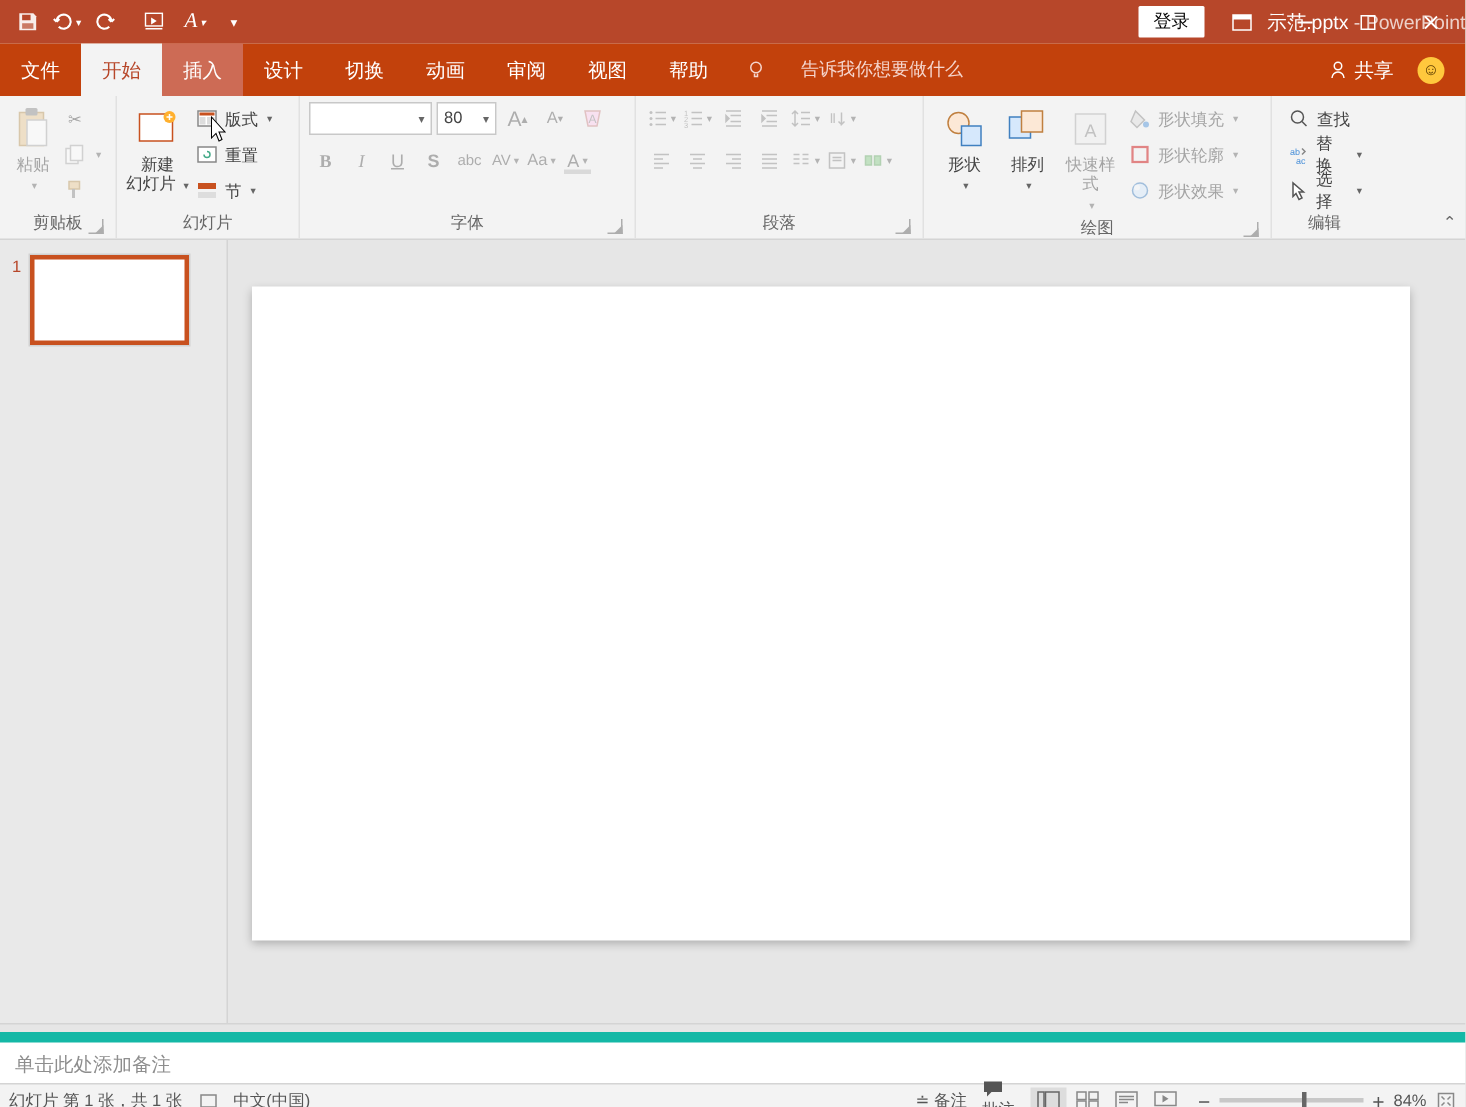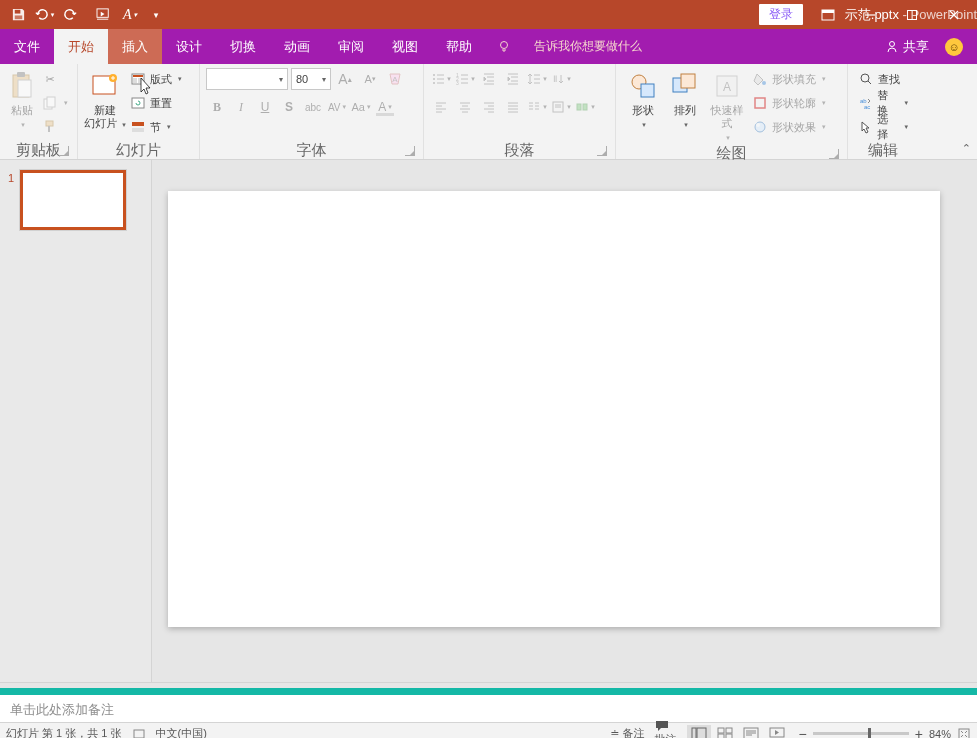--- a/index.html
+++ b/index.html
@@ -4,33 +4,33 @@
 <style>
 *{margin:0;padding:0;box-sizing:border-box;font-family:"Microsoft YaHei","Segoe UI",sans-serif;-webkit-font-smoothing:antialiased}
 body{width:977px;height:738px;background:#e6e6e6;overflow:hidden;font-size:12px;color:#444}
 .titlebar{height:29px;background:#b7472a;display:flex;align-items:center;color:#fff}
 .qat{display:flex;align-items:center;padding-left:6px;gap:2px}
 .qat-btn{width:24px;height:24px;display:flex;align-items:center;justify-content:center;cursor:pointer}
 .qat-sep{width:6px}
 .title-center{position:absolute;left:0;right:0;text-align:right;pointer-events:none;font-size:13px}
 .title-center .dim{opacity:.75}
 .win-controls{margin-left:auto;display:flex;align-items:center;gap:8px;padding-right:6px}
-.login-btn{background:#fff;color:#8b5cf6;font-size:12px;padding:2px 10px;border-radius:1px}
+.login-btn{background:#fff;color:#000000;font-size:12px;padding:2px 10px;border-radius:1px}
 .win-btn{width:34px;height:24px;display:flex;align-items:center;justify-content:center}
-.ribbon-tabs{height:35px;background:#a21caf;display:flex;align-items:stretch;color:#fff;position:relative}
+.ribbon-tabs{height:35px;background:#c2410c;display:flex;align-items:stretch;color:#fff;position:relative}
 .tab{padding:0 14px;display:flex;align-items:center;font-size:13px;cursor:pointer}
 .tab.active{background:#f3f3f3;color:#b7472a}
 .tellme{display:flex;align-items:center;gap:22px;margin-left:12px;color:#f5d5cd;font-size:12px}
 .right-actions{margin-left:auto;display:flex;align-items:center;gap:16px;padding-right:14px}
 .share{display:flex;align-items:center;gap:4px;font-size:13px}
 .smiley{width:18px;height:18px;border-radius:50%;background:#ffc83d;display:flex;align-items:center;justify-content:center;font-size:11px;color:#5a3b00}
 .ribbon{height:96px;background:#f3f3f3;border-bottom:1px solid #d4d4d4;display:flex;position:relative}
 .group{display:flex;flex-direction:column;border-right:1px solid #e1e1e1;padding:4px 6px 2px}
 .group-body{flex:1;display:flex;align-items:flex-start}
-.group-label{height:16px;text-align:center;font-size:15px;color:#666;position:relative}
+.group-label{height:16px;text-align:center;font-size:11px;color:#666;position:relative}
 .dlg-launcher{position:absolute;right:2px;bottom:1px;width:10px;height:10px;border:1px solid #adadad;border-top:none;border-left:none}
 .dlg-launcher::after{content:"";position:absolute;right:-1px;bottom:-1px;border:3px solid transparent;border-right-color:#adadad;border-bottom-color:#adadad}
 .big-btn{display:flex;flex-direction:column;align-items:center;justify-content:flex-start;width:42px;cursor:pointer;padding-top:2px}
 .big-btn .icon{width:32px;height:32px;display:flex;align-items:center;justify-content:center}
 .big-btn .lbl{font-size:11px;text-align:center;line-height:13px;margin-top:2px;color:#444}
 .big-btn.dim .lbl,.big-btn.dim .icon{opacity:.45}
 .vstack{display:flex;flex-direction:column;gap:2px}
 .small-btn{height:22px;display:flex;align-items:center;gap:4px;padding:0 4px;font-size:11px;color:#444;cursor:pointer}
 .small-btn.dim{opacity:.45}
 .small-btn .micon{width:16px;height:16px;display:flex;align-items:center;justify-content:center}

